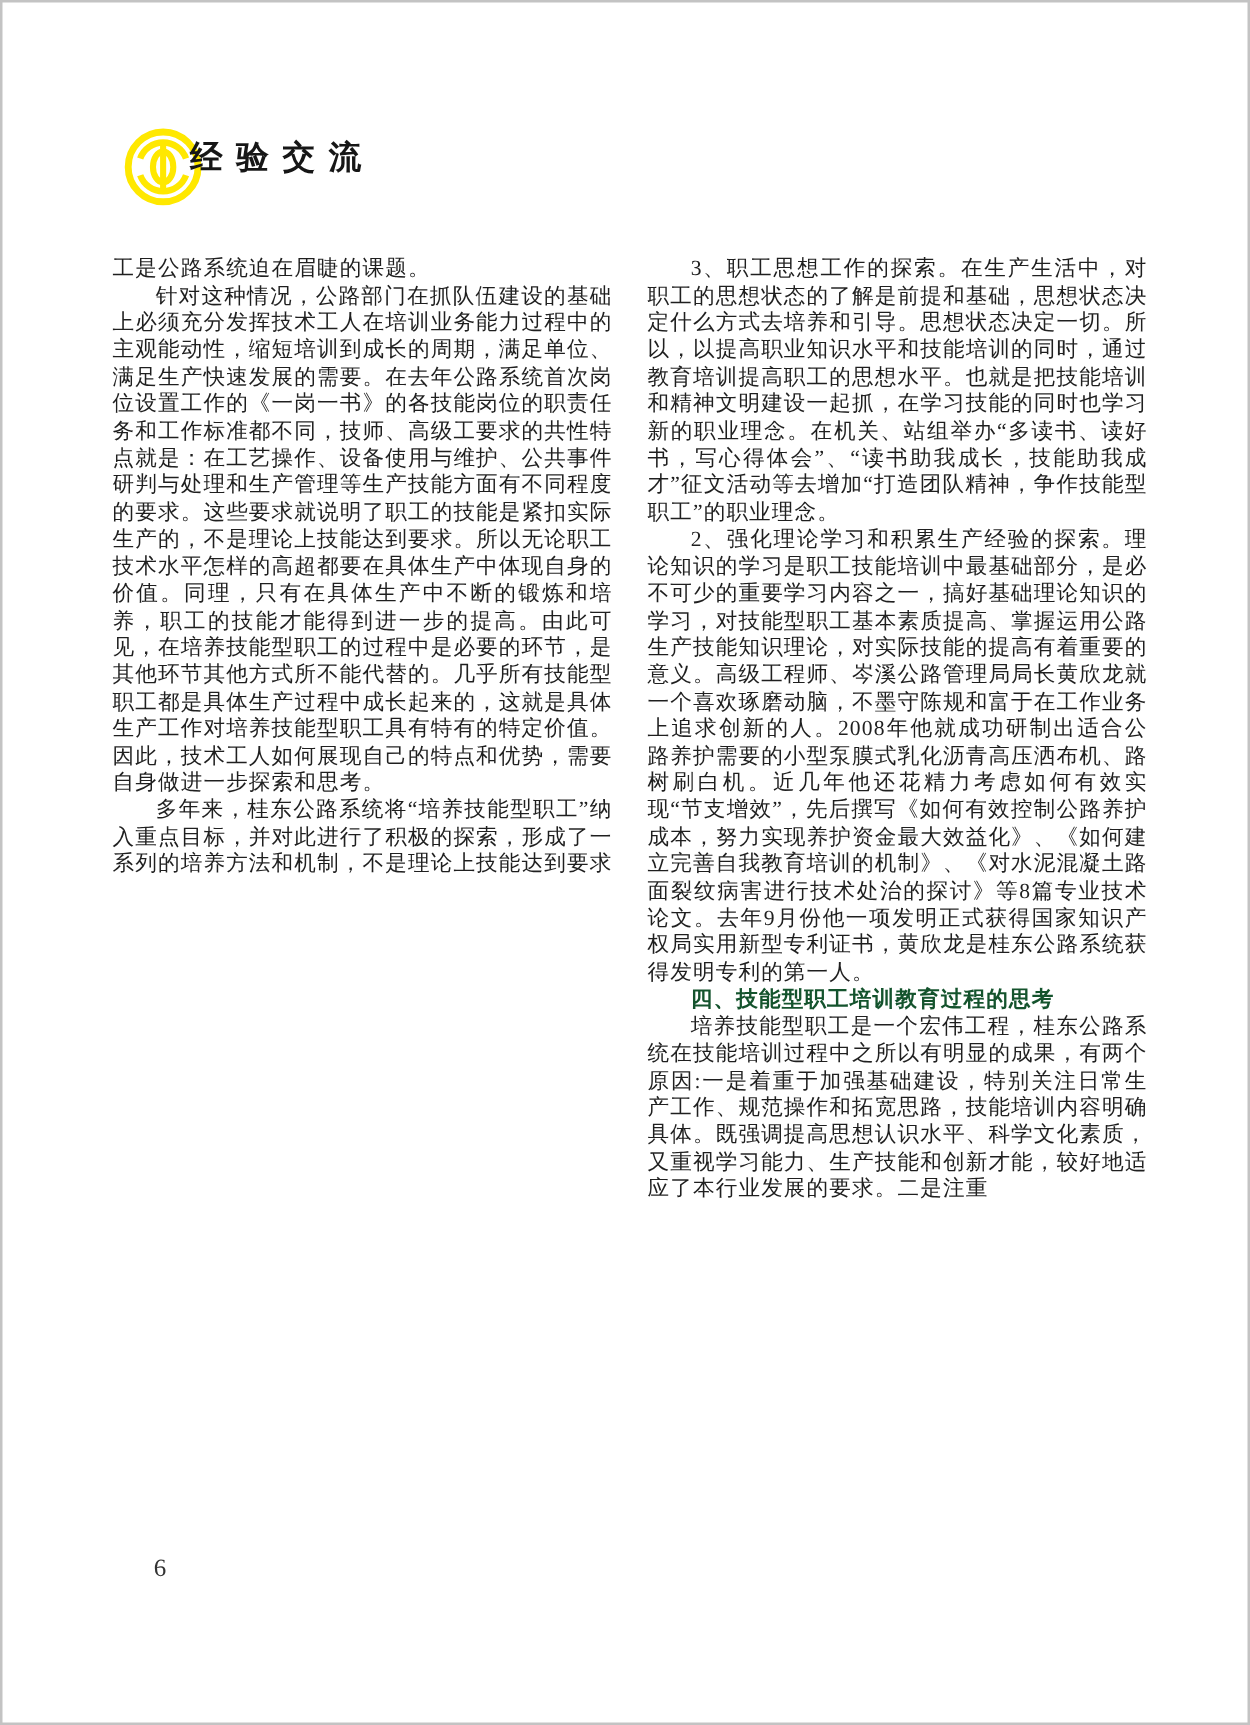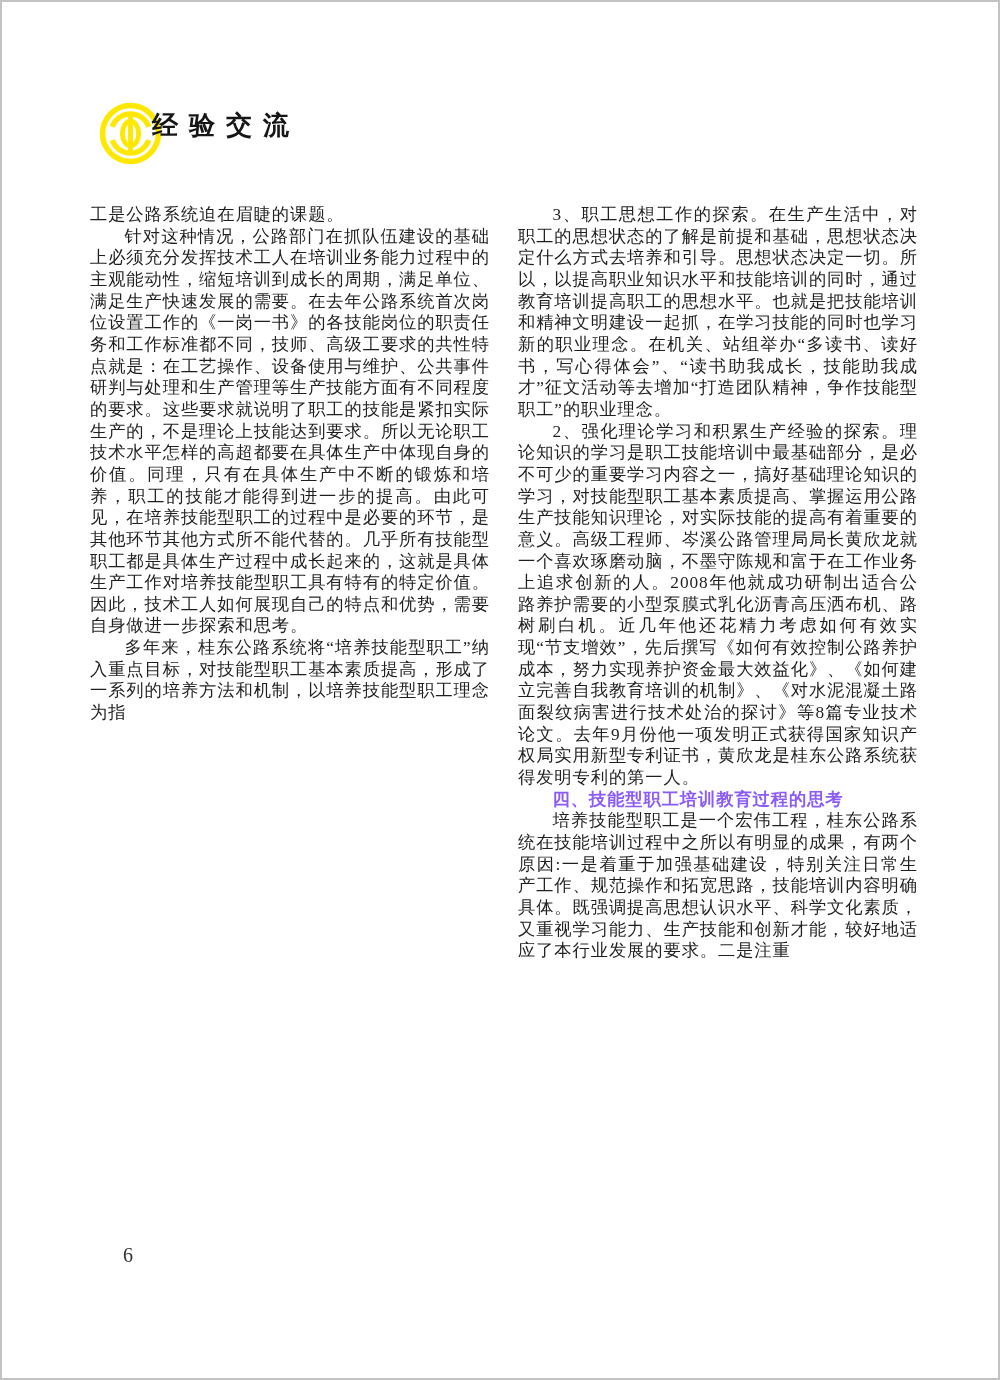--- a/index.html
+++ b/index.html
@@ -42,21 +42,21 @@
     text-align: justify;
     margin-top: 16px;
   }
   .col-left  { left: 88px; }
   .col-right { left: 516px; }
   .para { margin: 0; text-indent: 2em; }
   .para.cont { text-indent: 0; }
   .para.heading {
     font-family: "Liberation Sans", "DejaVu Sans", sans-serif;
     font-weight: bold;
-    color: #8b5cf6;
+    color: #14532d;
   }
   .page-number {
     position: absolute;
     left: 121px;
     top: 1242px;
     font-size: 20px;
     color: #333333;
     font-family: "Liberation Serif", "DejaVu Serif", serif;
   }
 </style>
@@ -71,21 +71,21 @@
     <path d="M 21.8 60.3 A 30 30 0 0 0 78.2 60.3" fill="none" stroke-width="8" stroke="#ffe800"></path>
     <ellipse cx="50" cy="50" rx="12.5" ry="19" fill="none" stroke-width="7.5" stroke="#ffe800"></ellipse>
     <rect x="46.25" y="21" width="7.5" height="58" fill="#ffe800"></rect>
   </svg>
 
   <div class="masthead-title">经验交流</div>
 
   <div class="column col-left">
       <p class="para cont">工是公路系统迫在眉睫的课题。</p>
       <p class="para body">针对这种情况，公路部门在抓队伍建设的基础上必须充分发挥技术工人在培训业务能力过程中的主观能动性，缩短培训到成长的周期，满足单位、满足生产快速发展的需要。在去年公路系统首次岗位设置工作的《一岗一书》的各技能岗位的职责任务和工作标准都不同，技师、高级工要求的共性特点就是：在工艺操作、设备使用与维护、公共事件研判与处理和生产管理等生产技能方面有不同程度的要求。这些要求就说明了职工的技能是紧扣实际生产的，不是理论上技能达到要求。所以无论职工技术水平怎样的高超都要在具体生产中体现自身的价值。同理，只有在具体生产中不断的锻炼和培养，职工的技能才能得到进一步的提高。由此可见，在培养技能型职工的过程中是必要的环节，是其他环节其他方式所不能代替的。几乎所有技能型职工都是具体生产过程中成长起来的，这就是具体生产工作对培养技能型职工具有特有的特定价值。因此，技术工人如何展现自己的特点和优势，需要自身做进一步探索和思考。</p>
-      <p class="para body">多年来，桂东公路系统将“培养技能型职工”纳入重点目标，对技能型职工基本素质提高，形成了一系列的培养方法和机制，以培养技能型职工理念为指</p>
+      <p class="para body">多年来，桂东公路系统将“培养技能型职工”纳入重点目标，并对此进行了积极的探索，形成了一系列的培养方法和机制，不是理论上技能达到要求</p>
     </div>
 
   <div class="column col-right">
       <p class="para body">3、职工思想工作的探索。在生产生活中，对职工的思想状态的了解是前提和基础，思想状态决定什么方式去培养和引导。思想状态决定一切。所以，以提高职业知识水平和技能培训的同时，通过教育培训提高职工的思想水平。也就是把技能培训和精神文明建设一起抓，在学习技能的同时也学习新的职业理念。在机关、站组举办“多读书、读好书，写心得体会”、“读书助我成长，技能助我成才”征文活动等去增加“打造团队精神，争作技能型职工”的职业理念。</p>
       <p class="para body">2、强化理论学习和积累生产经验的探索。理论知识的学习是职工技能培训中最基础部分，是必不可少的重要学习内容之一，搞好基础理论知识的学习，对技能型职工基本素质提高、掌握运用公路生产技能知识理论，对实际技能的提高有着重要的意义。高级工程师、岑溪公路管理局局长黄欣龙就一个喜欢琢磨动脑，不墨守陈规和富于在工作业务上追求创新的人。2008年他就成功研制出适合公路养护需要的小型泵膜式乳化沥青高压洒布机、路树刷白机。近几年他还花精力考虑如何有效实现“节支增效”，先后撰写《如何有效控制公路养护成本，努力实现养护资金最大效益化》、《如何建立完善自我教育培训的机制》、《对水泥混凝土路面裂纹病害进行技术处治的探讨》等8篇专业技术论文。去年9月份他一项发明正式获得国家知识产权局实用新型专利证书，黄欣龙是桂东公路系统获得发明专利的第一人。</p>
       <p class="para heading">四、技能型职工培训教育过程的思考</p>
       <p class="para body">培养技能型职工是一个宏伟工程，桂东公路系统在技能培训过程中之所以有明显的成果，有两个原因:一是着重于加强基础建设，特别关注日常生产工作、规范操作和拓宽思路，技能培训内容明确具体。既强调提高思想认识水平、科学文化素质，又重视学习能力、生产技能和创新才能，较好地适应了本行业发展的要求。二是注重</p>
     </div>
 
   <div class="page-number">6</div>

